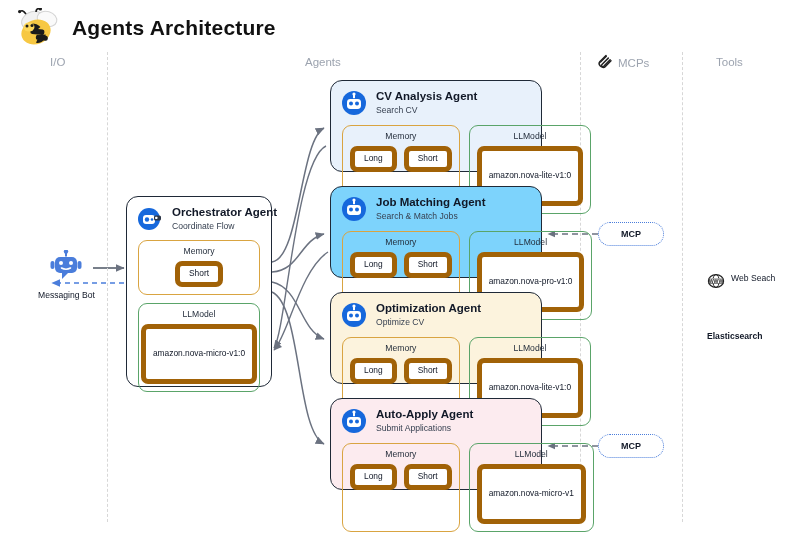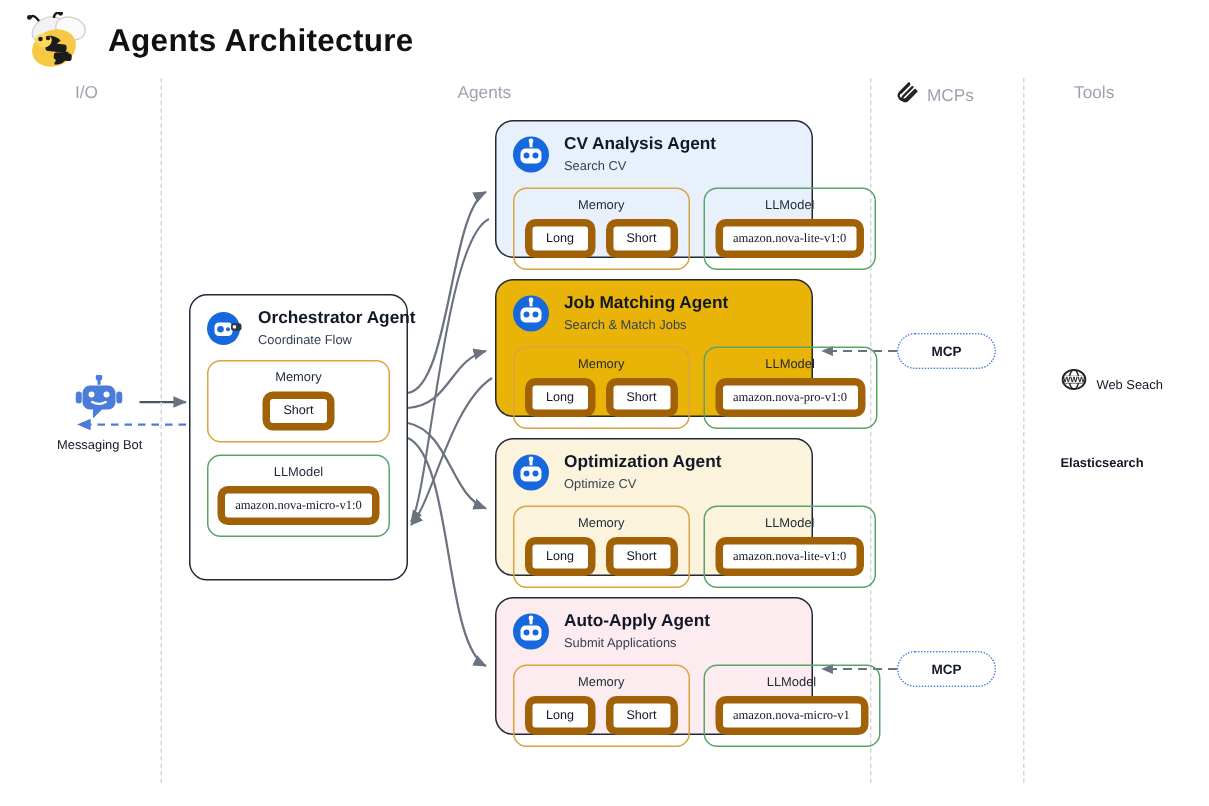--- a/index.html
+++ b/index.html
@@ -45,42 +45,42 @@
   }
   .slot.memory{border:1.2px solid #d9a441;}
   .slot.llm{border:1.2px solid #5aa469;}
   .slot-label{font-size:8.6px;color:#1f2937;}
   .chips{display:flex;gap:7px;}
   .chip{
     border:5px solid #a16207;border-radius:7px;background:#ffffff;
     font-size:8.4px;color:#111827;
     padding:3px 9px;white-space:nowrap;line-height:1.15;
   }
-  .chip.model{padding:3px 7px;overflow:hidden;max-width:100%;font-family:Liberation Serif, serif;}
+  .chip.model{padding:20px 7px;overflow:hidden;max-width:100%;}
 
   
   .orch .slots{flex-direction:column;padding:6px 11px 11px 11px;gap:8px;}
   .orch .slot{width:100%;}
 
   
   .io-node{position:absolute;display:flex;flex-direction:column;align-items:center;gap:4px;}
   .io-label{font-size:8.6px;color:#111827;white-space:nowrap;}
 
   
   .mcp-pill{
     position:absolute;
     border:1.6px dotted #4a7ddb;border-radius:999px;
     background:#ffffff;
     font-size:9px;color:#111827;font-weight:bold;
     display:flex;align-items:center;justify-content:center;
     box-sizing:border-box;
   }
 
   
-  .tool{position:absolute;display:flex;align-items:center;gap:6px;}
+  .tool{position:absolute;display:flex;gap:6px;margin-top:28px;}
   .tool-label{font-size:8.6px;color:#111827;white-space:nowrap;}
   .tool-label.bold{font-weight:bold;}
 </style>
 </head>
 <body>
 
 <svg id="canvas" viewBox="0 0 806 537">
   <defs>
     <marker id="ah" markerWidth="7" markerHeight="7" refX="5.6" refY="3" orient="auto">
       <path d="M0,0.4 L6,3 L0,5.6 z" fill="#6b7280"></path>
@@ -230,21 +230,21 @@
     </div>
     <div class="slot llm" style="flex:1;">
       <span class="slot-label">LLModel</span>
       <span class="chips">
         <span class="chip model">amazon.nova-lite-v1:0</span>
       </span>
     </div>
   </div>
 </div>
 
-<div class="agent-card" style="left:330px;top:186px;width:212px;height:92px;background:#eab308;">
+<div class="agent-card" style="left:330px;top:186px;width:212px;height:92px;background:#7dd3fc;">
   <div class="agent-head">
     <span class="bot-ico">
       <svg width="26" height="26" viewBox="0 0 26 26">
         <circle cx="13" cy="13" r="12" fill="#1668dc"></circle>
         <rect x="6" y="9" width="14" height="10" rx="3.4" fill="#ffffff"></rect>
         <rect x="12" y="4.2" width="2" height="4" fill="#ffffff"></rect>
         <circle cx="13" cy="4" r="1.6" fill="#ffffff"></circle>
         <circle cx="10" cy="13.6" r="2" fill="#1668dc"></circle>
         <circle cx="16" cy="13.6" r="2" fill="#1668dc"></circle>
       </svg>

